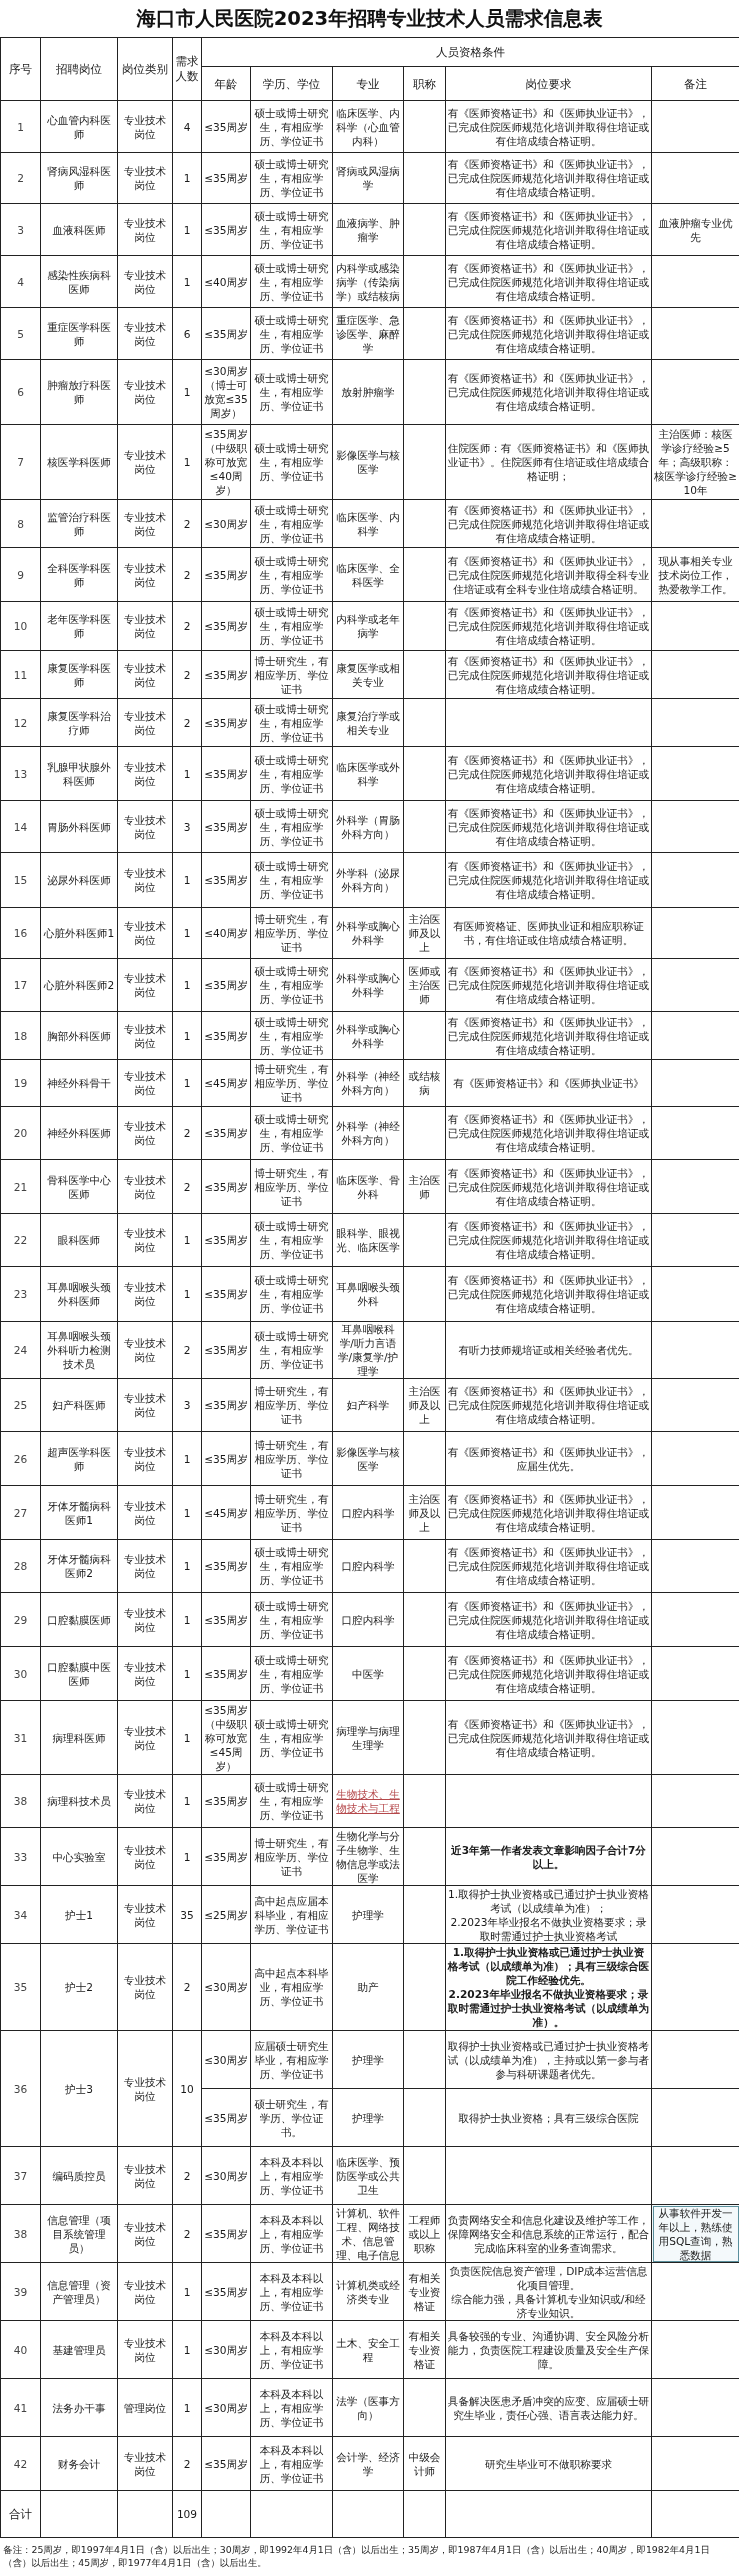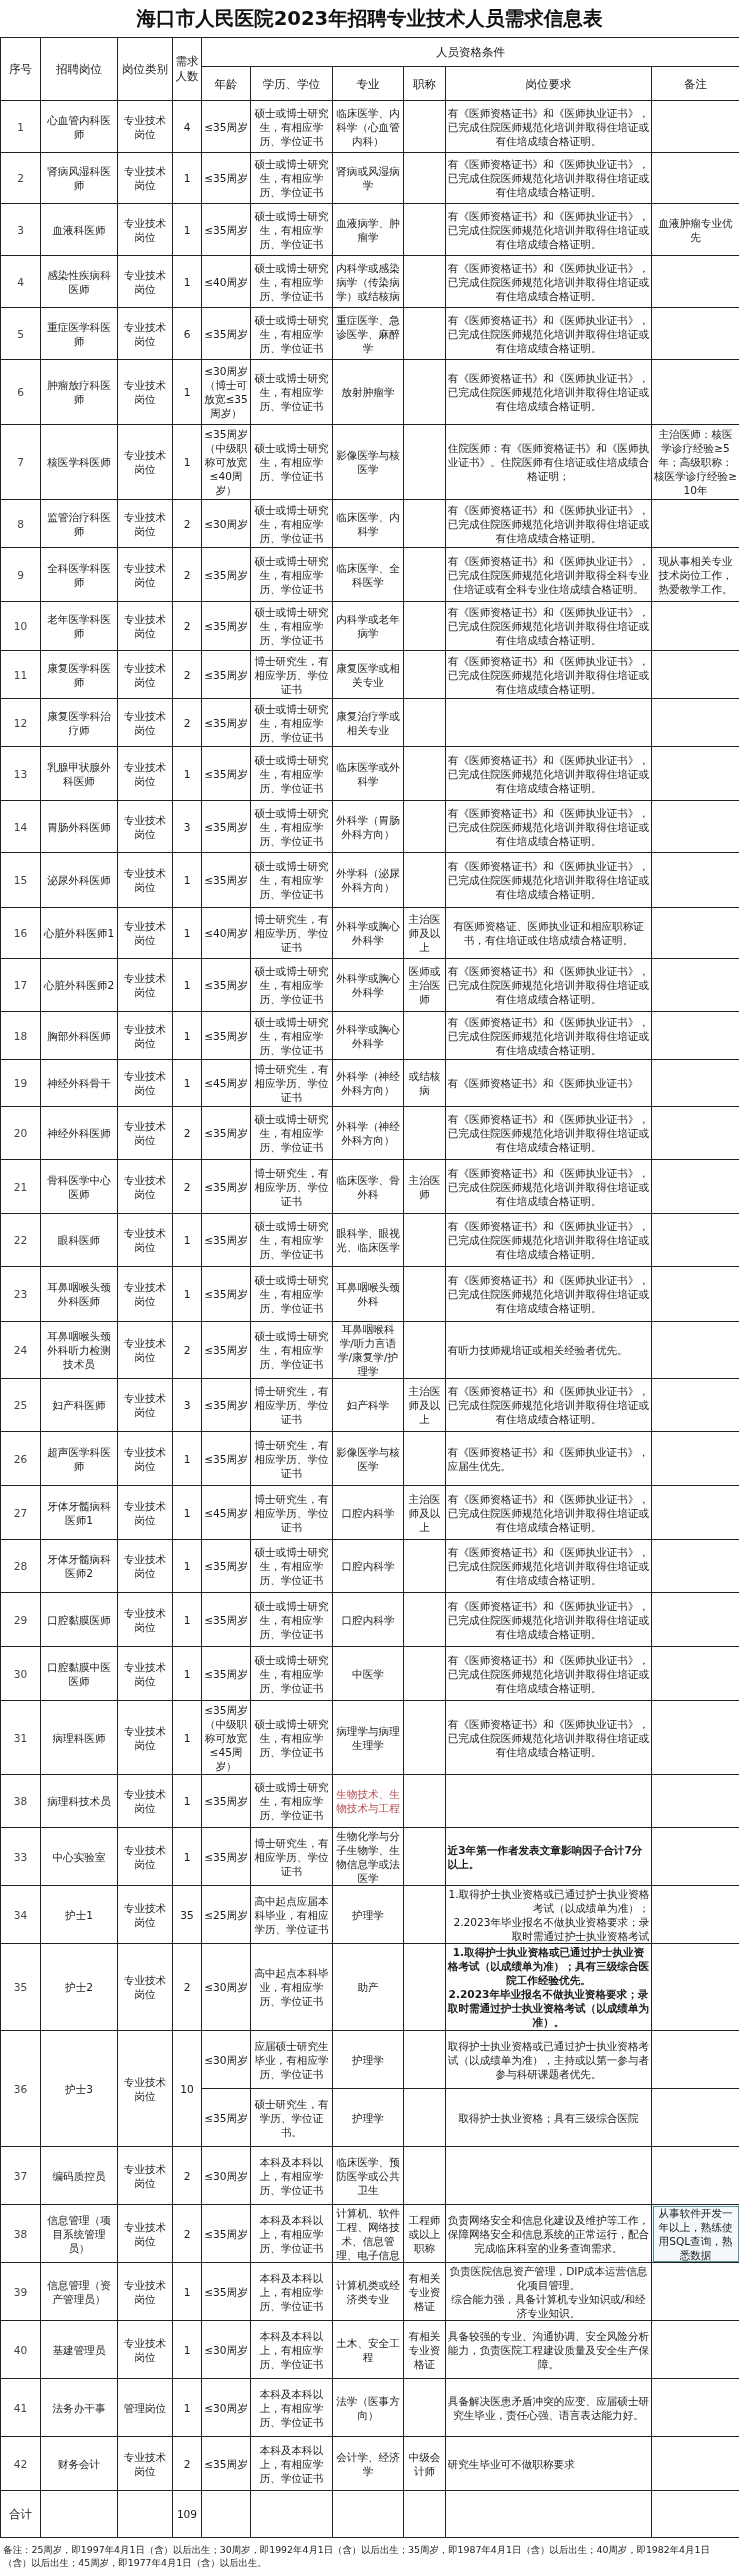--- a/index.html
+++ b/index.html
@@ -9,23 +9,23 @@
            display: flex; align-items: center; justify-content: center;
            font-size: 19.6px; font-weight: bold; color: #111; letter-spacing: 0px;
            border-bottom: 0.8px solid #222; }
   table.grid { position: absolute; left: 0; top: 37px; border-collapse: collapse;
                table-layout: fixed; width: 739px; }
   table.grid td, table.grid th { border: 0.8px solid #222; padding: 0 1.6px; text-align: center;
                vertical-align: middle; font-size: 10.6px; line-height: 14px; overflow: hidden;
                font-weight: normal; word-break: break-all; }
   table.grid th { font-size: 11.5px; }
   td.req { text-align: left; padding: 0 3.3px; }
-  td.req.center { text-align: left; }
+  td.req.center { text-align: center; }
   td.no { color: #444; font-size: 10.6px; }
-  td.red { color: #b5484b; }
+  td.red { color: #b5484b; text-decoration: underline; }
   td.selected { outline: 1.6px solid #5a8f9c; outline-offset: -2.5px; background: #f4f9fb; }
   .footnote { position: absolute; left: 0; top: 2536px; width: 733px; padding: 6.5px 3.3px 0 3.3px;
               font-size: 9.4px; line-height: 13px; color: #222; }
 </style>
 </head>
 <body>
 
 <div class="title">海口市人民医院2023年招聘专业技术人员需求信息表</div>
 
 <table class="grid">
@@ -457,21 +457,21 @@
       </tr>
       <tr style="height: 58px;">
         <td class="no">34</td>
         <td>护士1</td>
         <td>专业技术岗位</td>
         <td>35</td>
         <td>≤25周岁</td>
         <td>高中起点应届本科毕业，有相应学历、学位证书</td>
         <td>护理学</td>
         <td></td>
-        <td class="req" style="white-space: pre-line; text-align: right;">1.取得护士执业资格或已通过护士执业资格考试（以成绩单为准）；
+        <td class="req" style="white-space: pre-line;">1.取得护士执业资格或已通过护士执业资格考试（以成绩单为准）；
 2.2023年毕业报名不做执业资格要求；录取时需通过护士执业资格考试</td>
         <td></td>
       </tr>
       <tr style="height: 87px;">
         <td class="no">35</td>
         <td>护士2</td>
         <td>专业技术岗位</td>
         <td>2</td>
         <td>≤30周岁</td>
         <td>高中起点本科毕业，有相应学历、学位证书</td>

